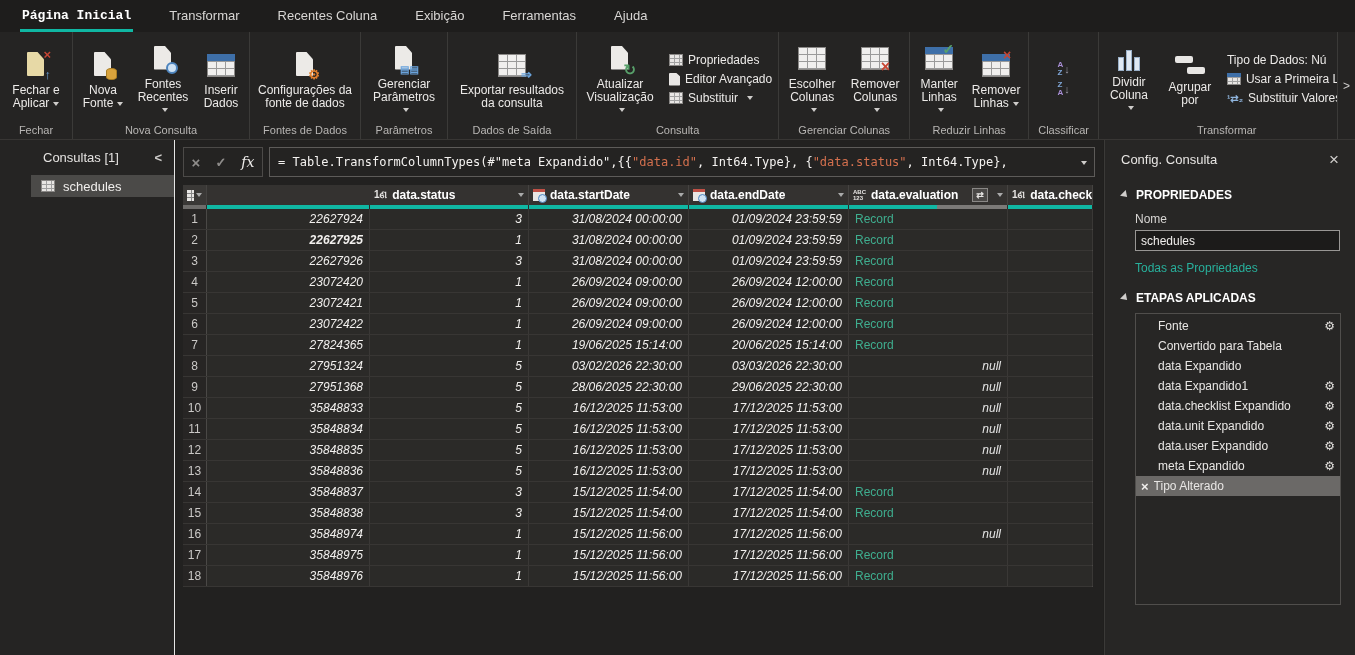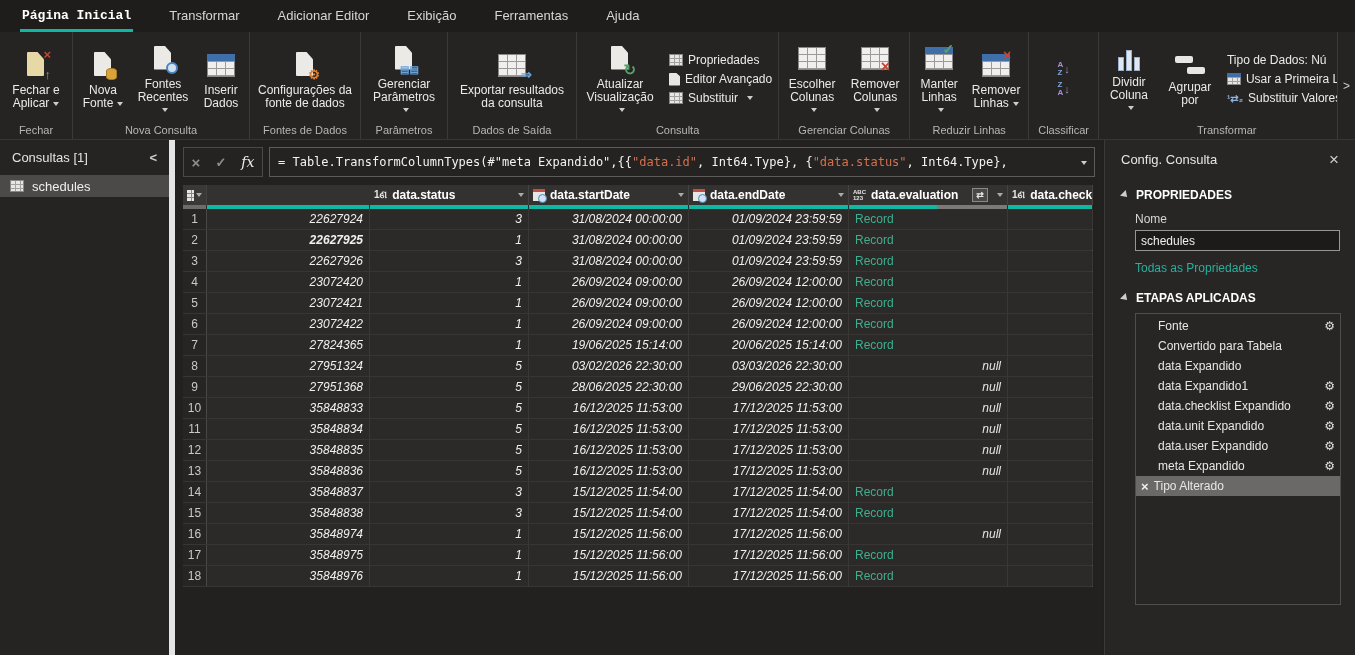--- a/index.html
+++ b/index.html
@@ -65,21 +65,21 @@
   .groupic{position:relative;width:30px;height:24px;}
   .groupic::before{content:"";position:absolute;left:0;top:3px;width:18px;height:7px;background:#e8e6e4;border-radius:2px;}
   .groupic::after{content:"";position:absolute;right:0;bottom:3px;width:18px;height:7px;background:#e8e6e4;border-radius:2px;}
   .replic{font-size:10px;color:#8fb4dc;flex:none;font-weight:bold;}
   .replic::before{content:"\00B9\21C4\2082";}
   .refresh{position:absolute;right:1px;bottom:-2px;font-size:15px;color:#58a06a;font-weight:bold;}
   .refresh::before{content:"\21BB";}
 
   
   .left-pane{position:absolute;left:0;top:140px;width:175px;height:515px;background:#252423;
-    border-right:6px solid #e5e5e5;}
+    border-right:1px solid #e5e5e5;padding-left:31px;}
   .lp-head{display:flex;justify-content:space-between;align-items:center;padding:10px 12px 10px 12px;
     color:#e5e3e1;font-size:13px;}
   .lp-chev{color:#d0cecc;font-weight:bold;font-size:13px;}
   .lp-chev::before{content:"<";}
   .query-item{height:22px;display:flex;align-items:center;gap:8px;padding:0 10px;font-size:13px;color:#f0eeec;}
   .query-item.selected{background:#4b4a48;}
 
   .main{position:absolute;left:176px;top:140px;width:927px;height:515px;background:#222120;}
 
   
@@ -153,21 +153,21 @@
   .gear::before{content:"\2699";}
   .slabel{white-space:nowrap;overflow:hidden;}
 </style>
 </head>
 <body>
 
 <div class="menubar">
   <div id="menu-tabs" style="display:flex;align-items:flex-end;">
       <div class="tab active">Página Inicial</div>
       <div class="tab">Transformar</div>
-      <div class="tab">Adicionar Editor</div>
+      <div class="tab">Recentes Coluna</div>
       <div class="tab">Exibição</div>
       <div class="tab">Ferramentas</div>
       <div class="tab">Ajuda</div>
     </div>
 </div>
 
 <div class="ribbon">
 
   <div class="rgroup">
     <div class="rbtns">

